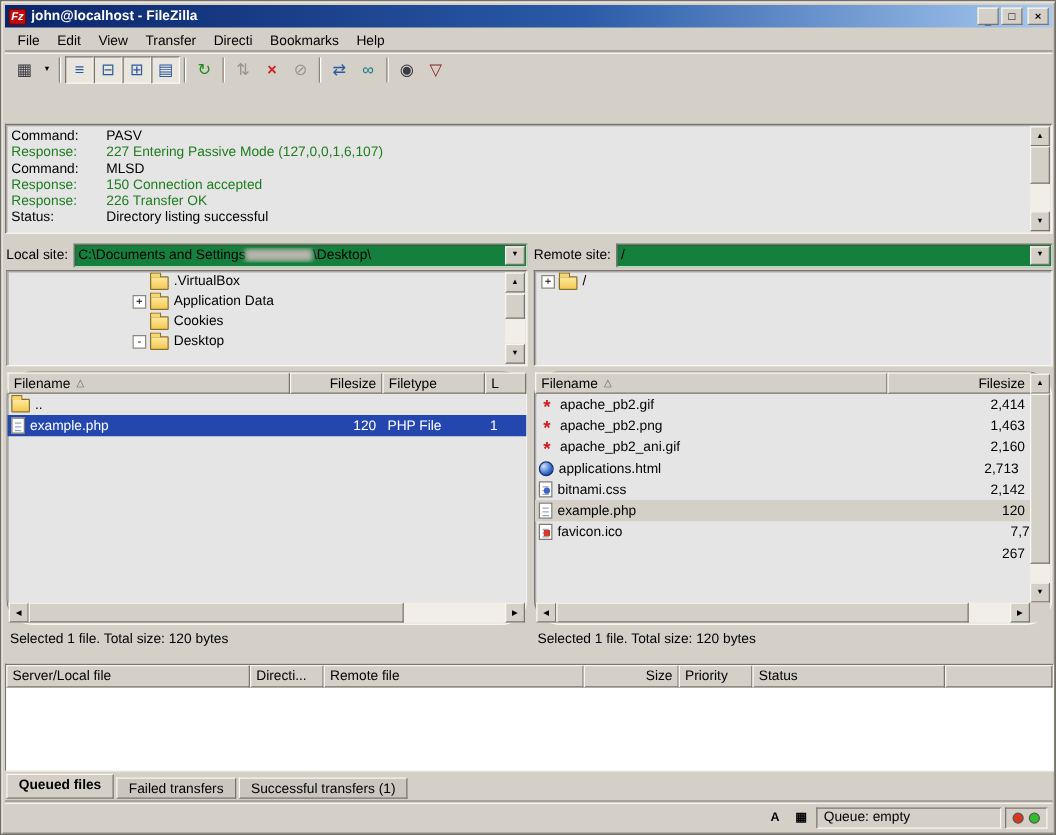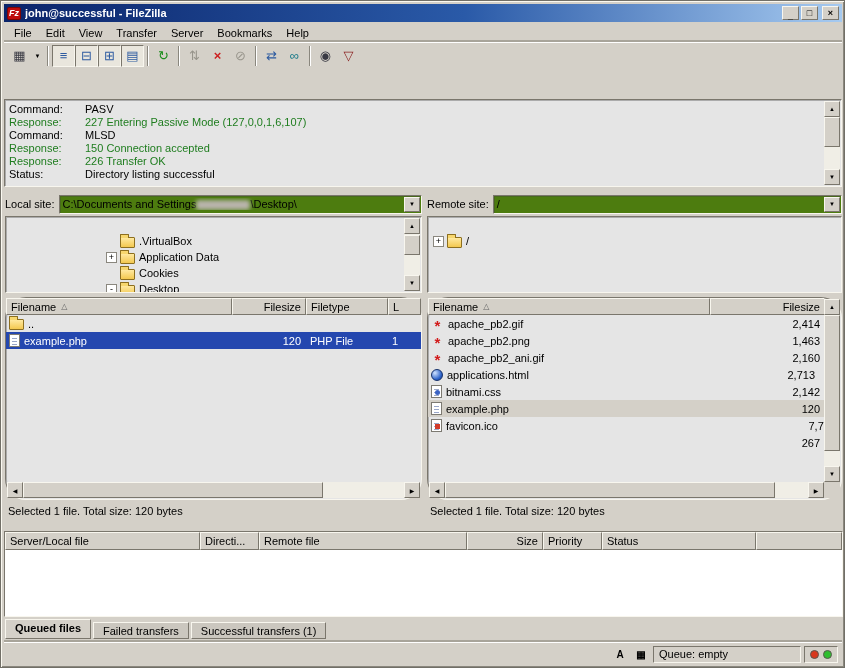--- a/index.html
+++ b/index.html
@@ -67,31 +67,31 @@
   
   .vscroll { position:absolute; right:1px; width:16px; background:#f0eee6; }
   .hscroll { position:absolute; height:16px; background:#f0eee6; }
   .sb-btn { width:16px; height:16px; display:flex; align-items:center; justify-content:center;
     font-size:6px; position:absolute; }
   .sb-thumb { position:absolute; left:0; width:16px; }
   .hs-thumb { position:absolute; top:0; height:16px; }
 
   
   .siterow { position:absolute; top:193px; height:20px; display:flex; align-items:center; }
-  .combo { flex:1; display:flex; align-items:center; height:19px; background:#4d7c0f;
+  .combo { flex:1; display:flex; align-items:center; height:19px; background:#15803d;
     border:1px solid; border-color:#7a766c #f8f6ee #f8f6ee #7a766c;
     box-shadow: inset 1px 1px 0 rgba(64,64,64,.3); }
   .combo-val { flex:1; padding:0 3px; white-space:nowrap; overflow:hidden; }
   .combo-btn { width:16px; height:15px; margin-right:1px; display:flex; align-items:center;
     justify-content:center; font-size:6px; flex:none; }
   .redacted { display:inline-block; width:54px; height:10px; background:#b8b4ab;
     border-radius:2px; vertical-align:middle; filter:blur(2px); }
 
   
-  .treepane { position:absolute; top:215px; height:77px; overflow:hidden; padding-top:16px; }
+  .treepane { position:absolute; top:215px; height:77px; overflow:hidden; padding-top:0; }
   .tree-row { height:16px; display:flex; align-items:center; }
   .expander { width:11px; height:11px; border:1px solid #8a877e; background:#fff;
     font-size:9px; line-height:9px; text-align:center; margin-right:3px; flex:none; }
   .expander.ghost { visibility:hidden; }
   .tree-label { margin-left:4px; white-space:nowrap; }
 
   
   .listpane { position:absolute; top:296px; height:203px;border-radius:21px; }
   .lheader { display:flex; height:17px; }
   .hcell { background:#d4d0c8; border:1px solid; border-color:#f8f6ee #7a766c #7a766c #f8f6ee;
@@ -145,38 +145,38 @@
   .led { width:9px; height:9px; border-radius:50%; border:1px solid #5a574f; }
   .led.red { background:#d8381e; } .led.green { background:#2fbe2f; }
 </style>
 </head>
 <body>
 
 <div class="window">
 
   <div class="titlebar">
     <span class="app-icon">Fz</span>
-    <span class="title-text">john@successful - FileZilla</span>
+    <span class="title-text">john@localhost - FileZilla</span>
     <span class="win-btn min outset">
         <span>_</span>
       </span>
     <span class="win-btn outset">
         <span>□</span>
       </span>
     <span class="win-btn outset" style="margin-left:4px">
         <span>×</span>
       </span>
   </div>
 
   <div class="menubar">
     <span class="menu-item">File</span>
     <span class="menu-item">Edit</span>
     <span class="menu-item">View</span>
     <span class="menu-item">Transfer</span>
-    <span class="menu-item">Server</span>
+    <span class="menu-item">Directi</span>
     <span class="menu-item">Bookmarks</span>
     <span class="menu-item">Help</span>
   </div>
 
   <div class="toolbar">
     <span class="tb c-dark">▦</span>
     <span class="tb-dd">▼</span>
     <span class="tb-sep"></span>
     <span class="tb pressed c-blue">≡</span>
     <span class="tb pressed c-blue">⊟</span>

